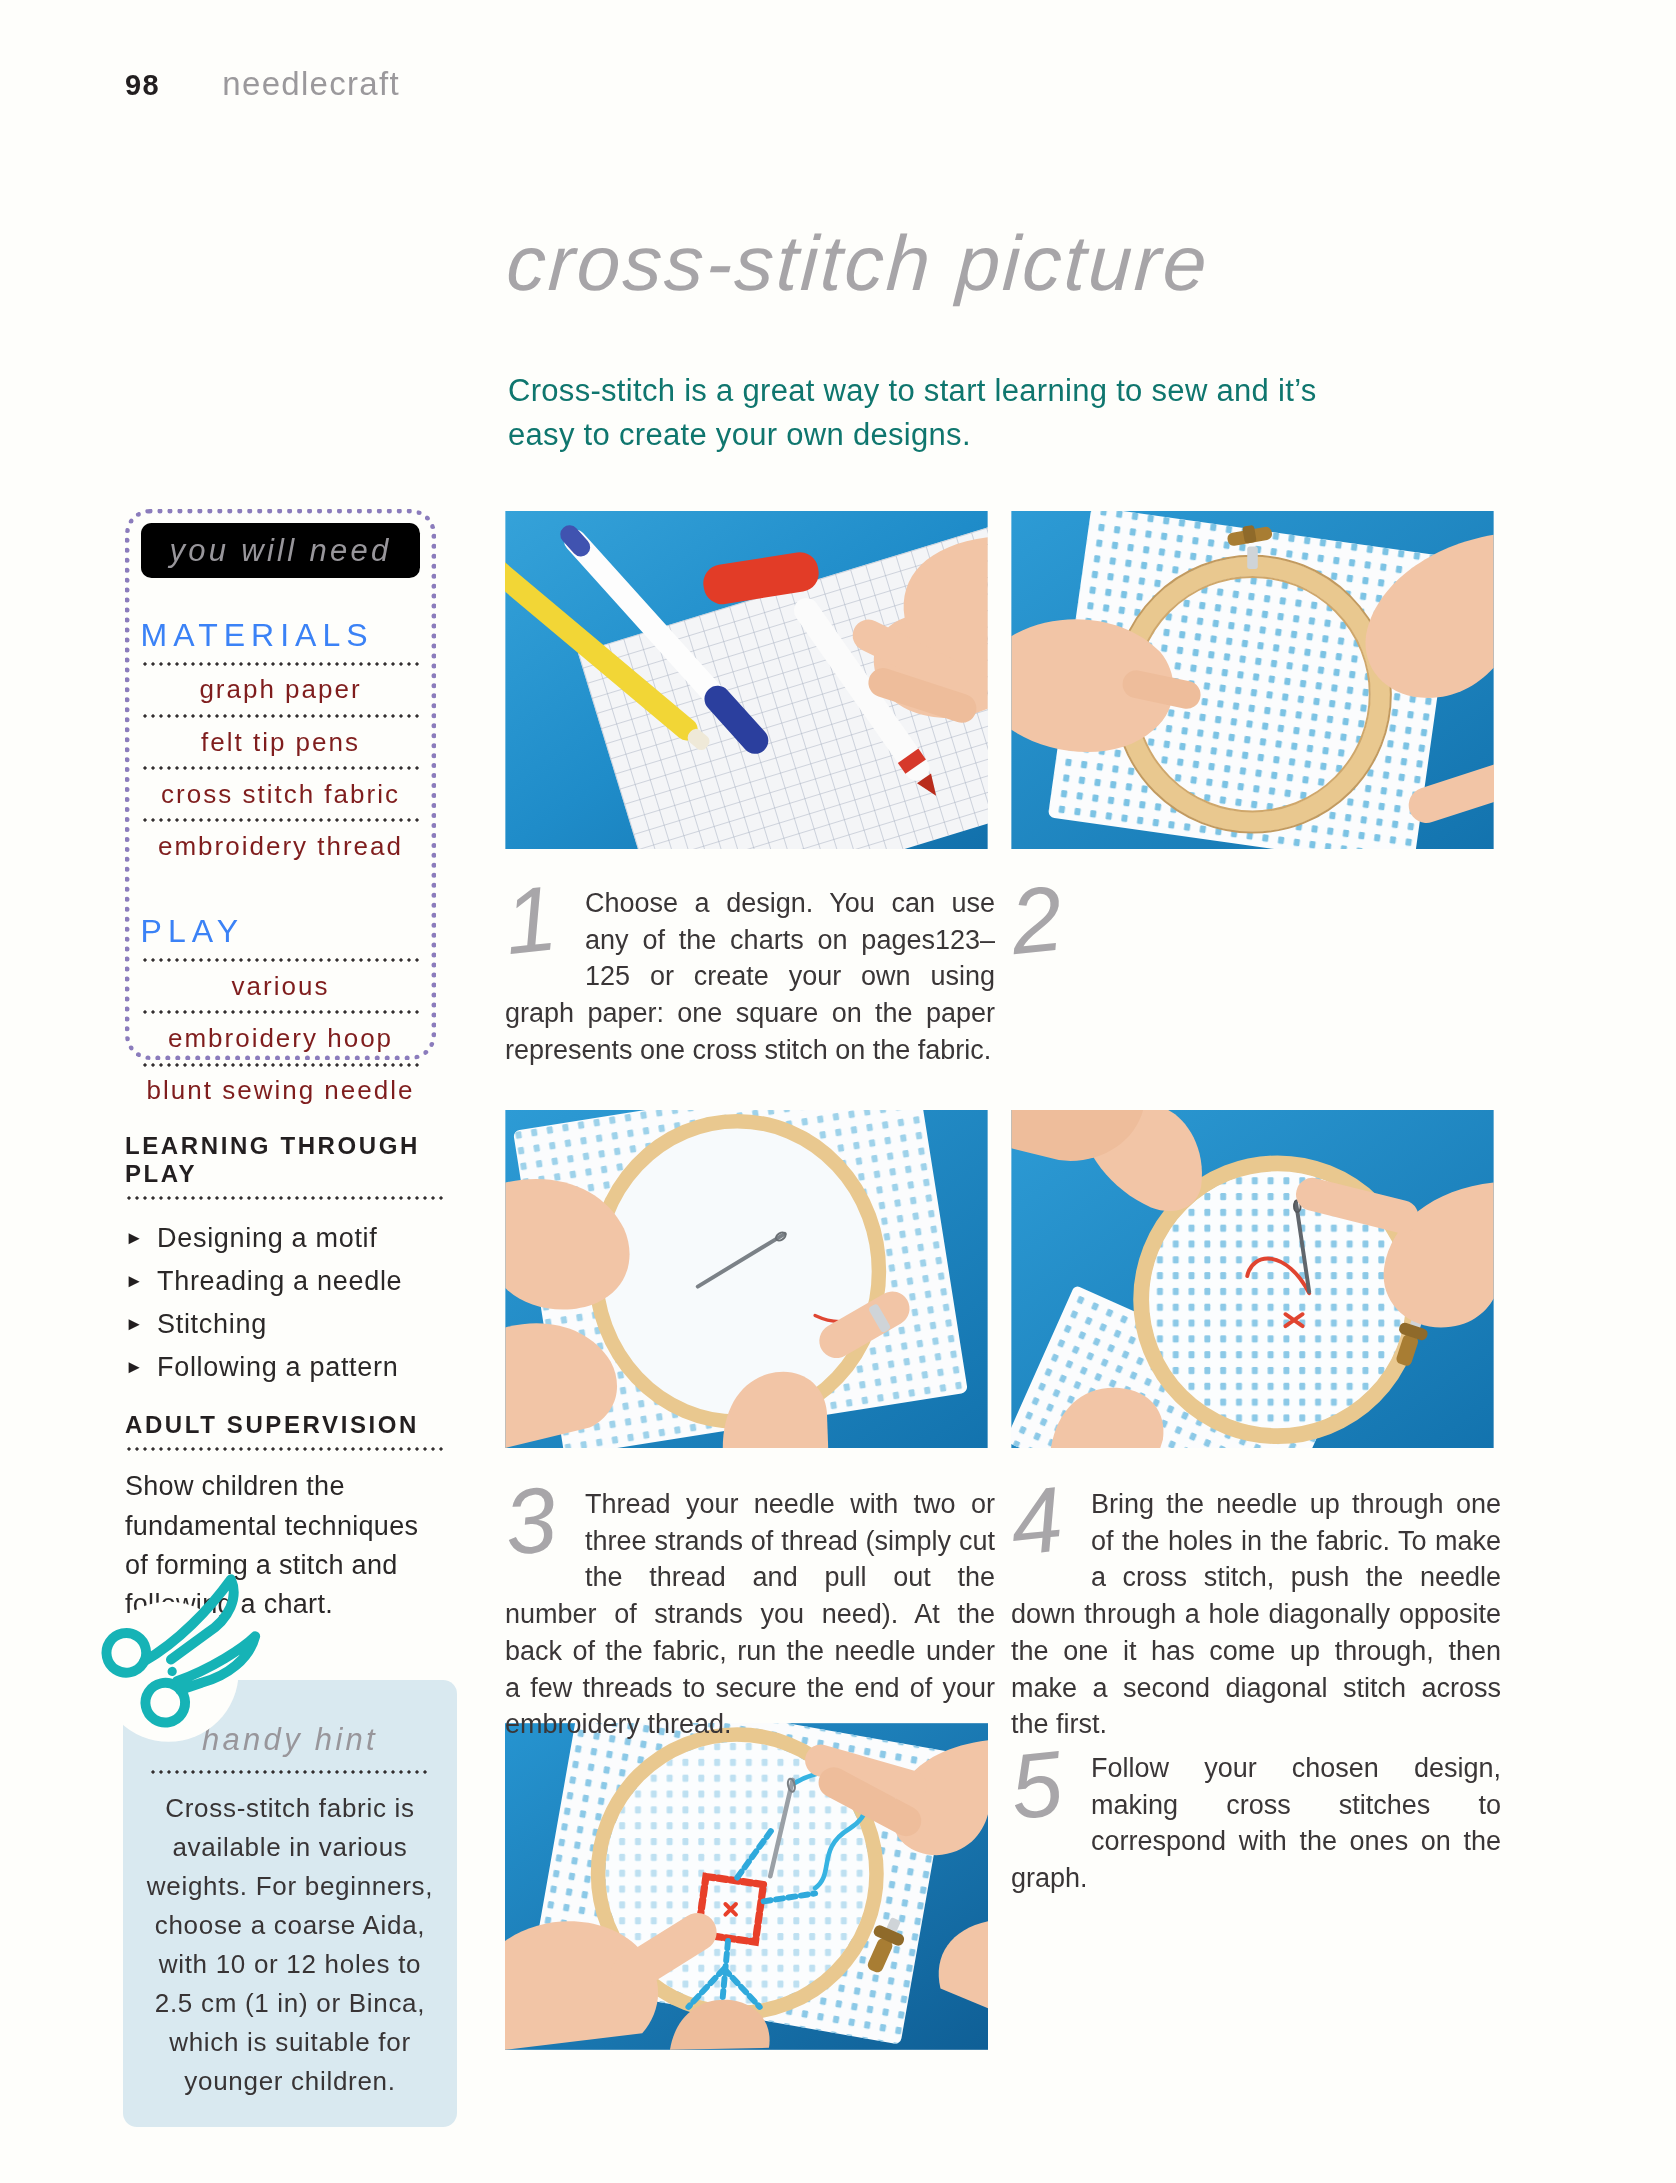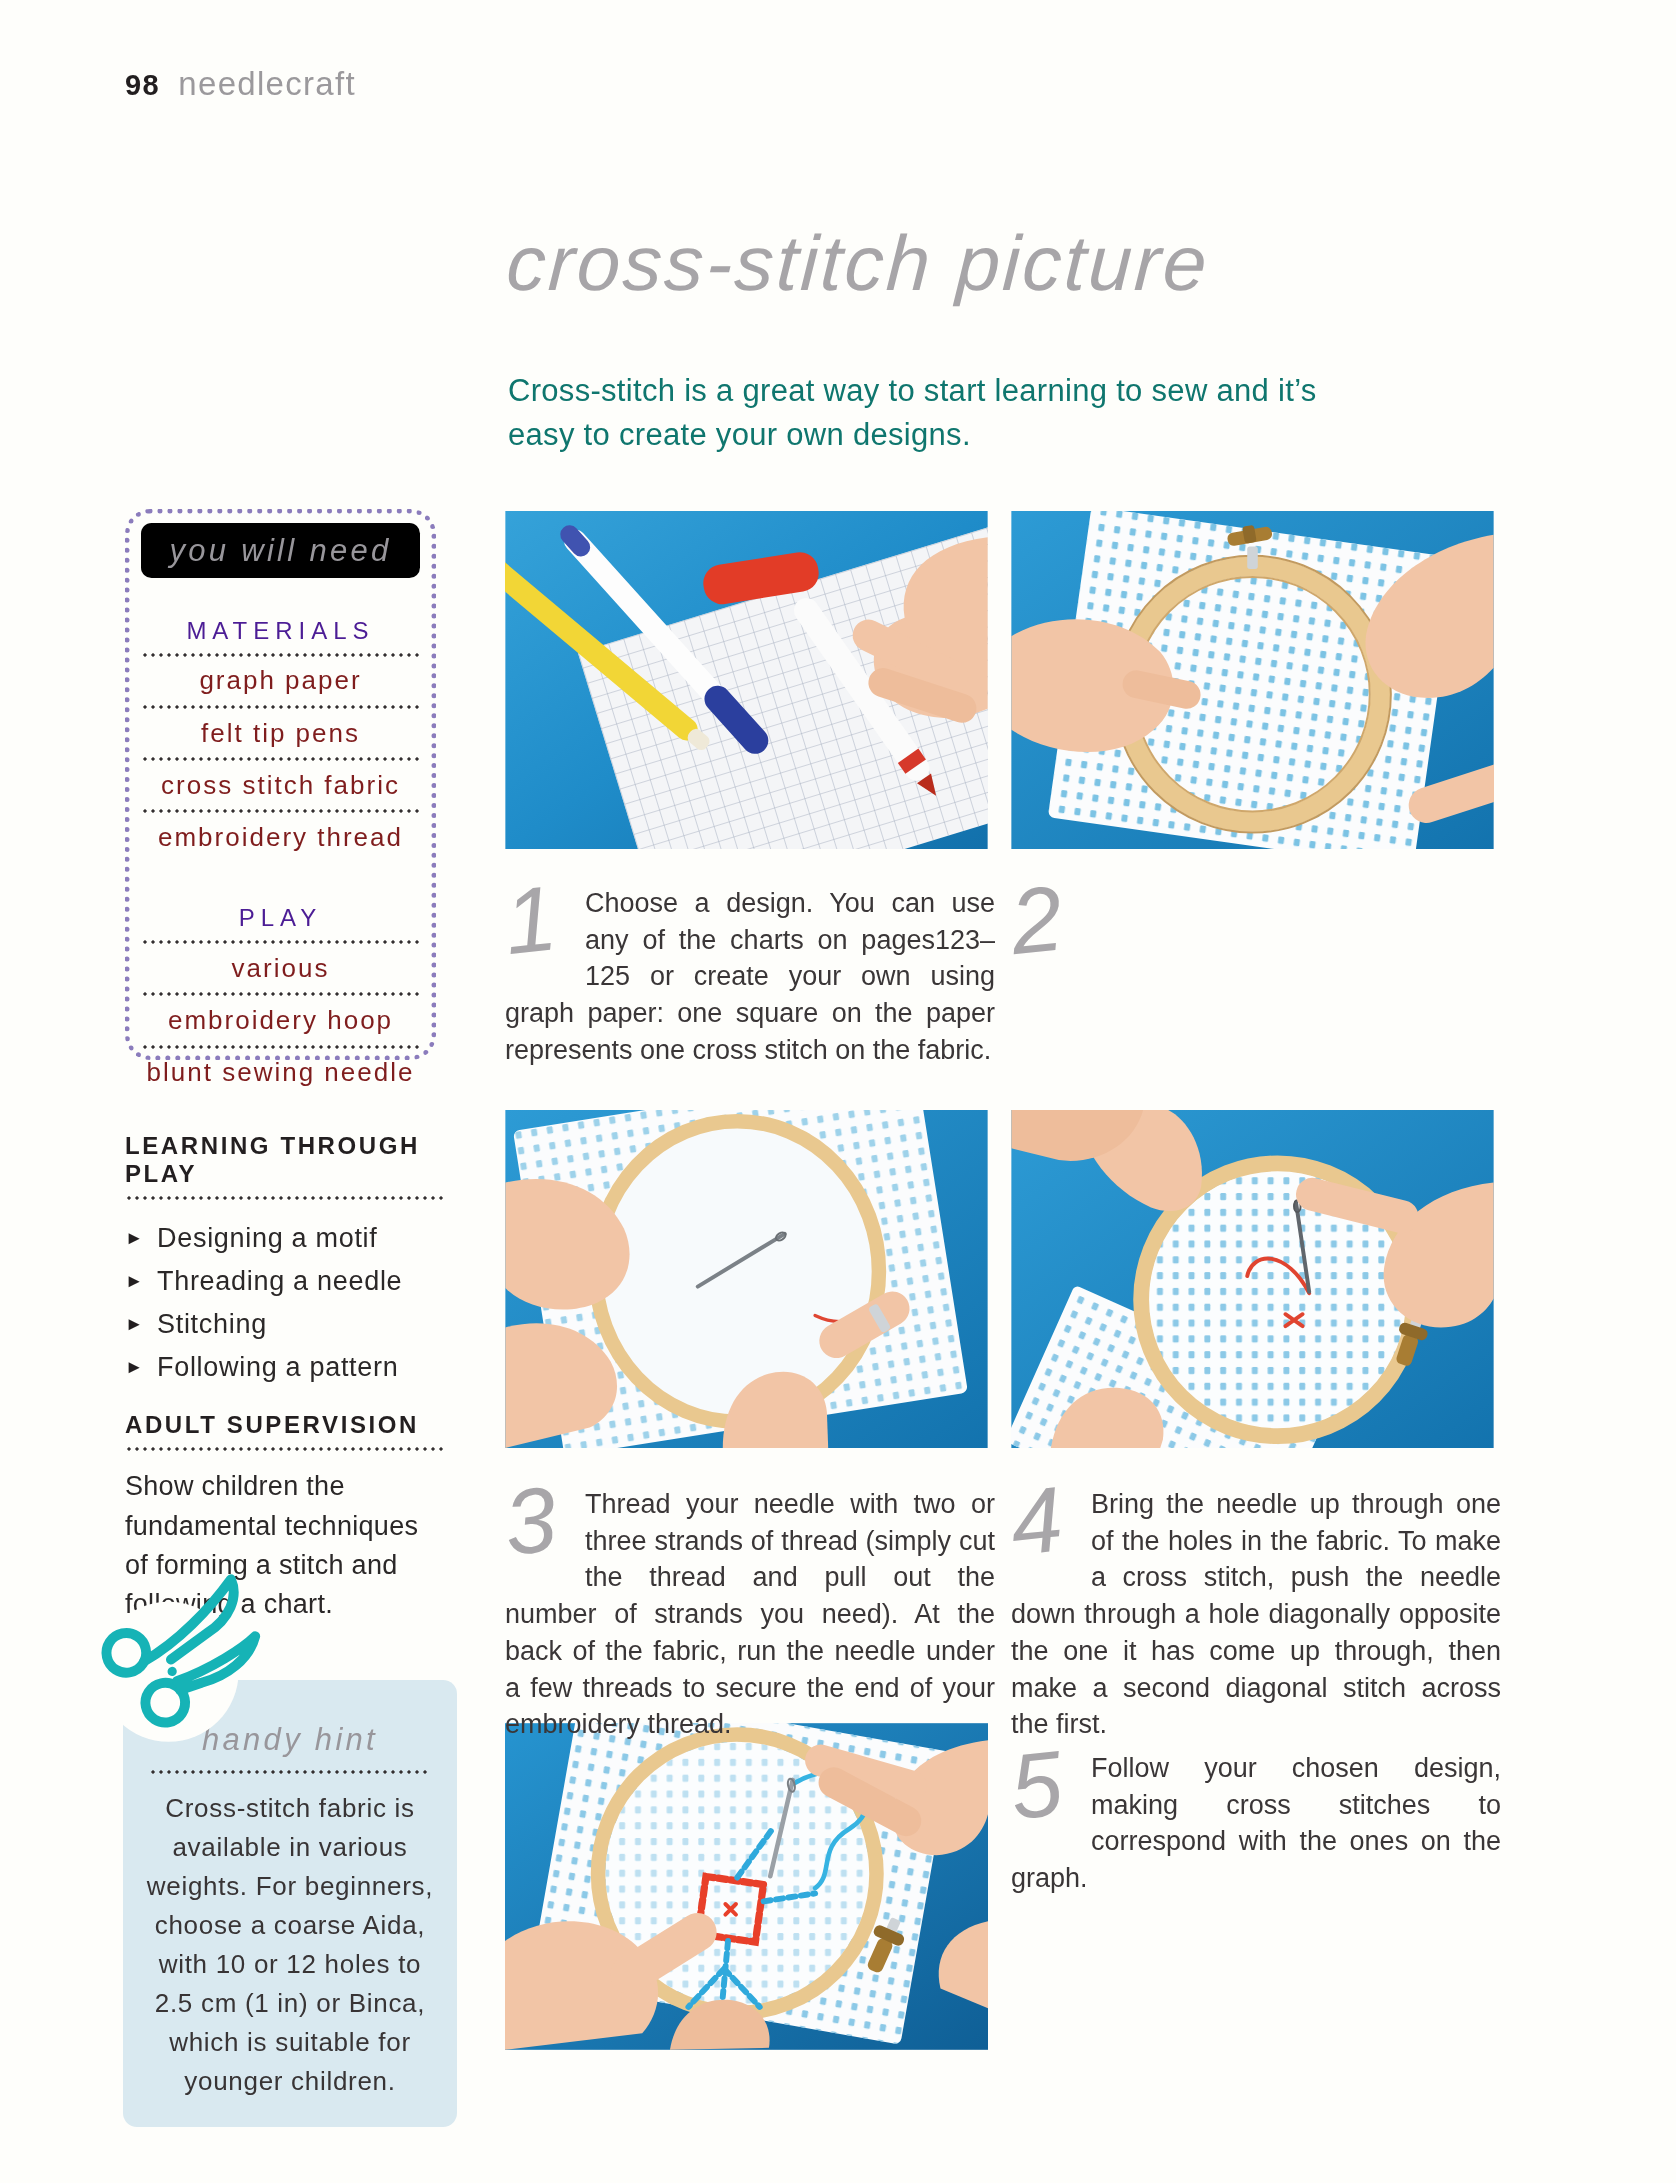--- a/index.html
+++ b/index.html
@@ -1,35 +1,35 @@
 <!DOCTYPE html>
 <html style="font-size:10.6px"><head>
 <meta charset="utf-8">
 <style>
   * { margin:0; padding:0; box-sizing:border-box; }
   html,body { background:#ffffff; }
   body { font-family:"Liberation Sans", sans-serif; color:#363234; }
   .page { position:relative; width:1677px; height:2183px; background:#fefefb; overflow:hidden; }
 
   
-  .pagehead { position:absolute; left:125px; top:65px; display:flex; align-items:baseline; }
+  .pagehead { position:absolute; left:125px; top:65px; display:flex; align-items:baseline;gap:44px; }
   .pagenum { font-size:29px; font-weight:bold; color:#221e1f; letter-spacing:1.3px; }
   .section { font-size:33px; color:#9b999c; margin-left:18.5px; letter-spacing:1.3px; }
 
   
   .handwrite { font-family:"Liberation Sans", sans-serif; font-style:italic; color:#a7a5a8; }
   .title { position:absolute; left:507px; top:218px; font-size:78px; letter-spacing:2.6px; transform:skewX(-3deg); }
   .intro { position:absolute; left:508px; top:369px; width:878px; font-size:31px; line-height:1.42; color:#0f766e; letter-spacing:0.3px; }
 
   
   .ywn { position:absolute; left:125px; top:509px; width:311px; height:551px;
          border:5.3px dotted #8b7cbc; border-radius:25px; padding:9.2px 10.6px; background:#fefefb; }
   .ywn-band { background:#000000; border-radius:10.6px; height:55px; display:flex; align-items:center; justify-content:center; }
   .ywn-band .handwrite { font-size:31px; color:#98969b; letter-spacing:3.3px; }
-  .grouphead { text-align:center; font-size:24px; color:#4c1d95; letter-spacing:6px; padding:10.6px 0 8px; }
+  .grouphead { font-size:32px; color:#3b82f6; letter-spacing:6px; padding:10.6px 0 8px; }
   .mat-head { margin-top:28px; }
   .tool-head { margin-top:32px; }
   .ywn-item { text-align:center; font-size:26px; color:#7f1d1d; letter-spacing:2px; padding:8.6px 0; }
   .dotline { height:4px; background-image:radial-gradient(circle,#332f30 1.5px,transparent 1.7px);
              background-size:8px 4px; background-repeat:repeat-x; background-position:left center; }
 
   
   .sidebar2 { position:absolute; left:125px; top:1132px; width:318px; }
   .side-head { font-size:24px; font-weight:600; letter-spacing:2.6px; color:#231f20; padding-bottom:8px; }
   .bullets { margin-top:17px; margin-bottom:22.4px; }

